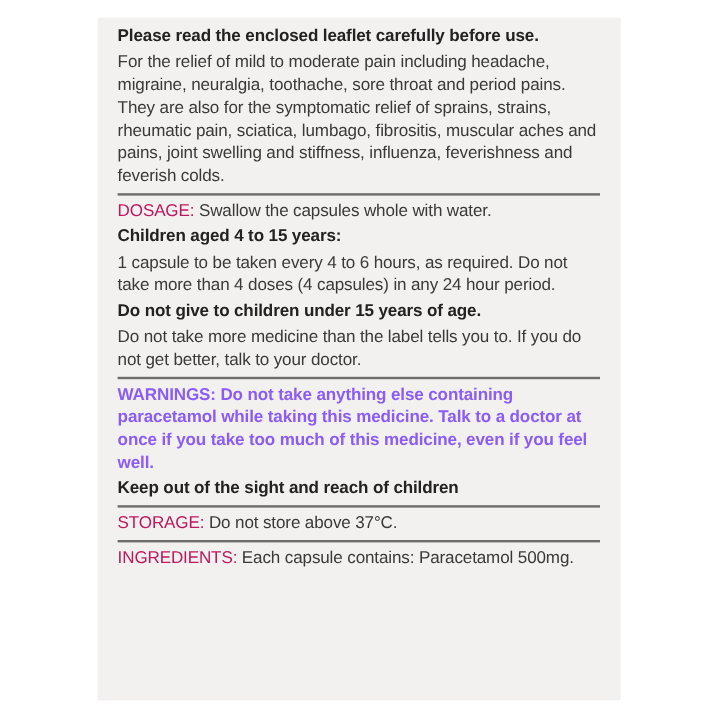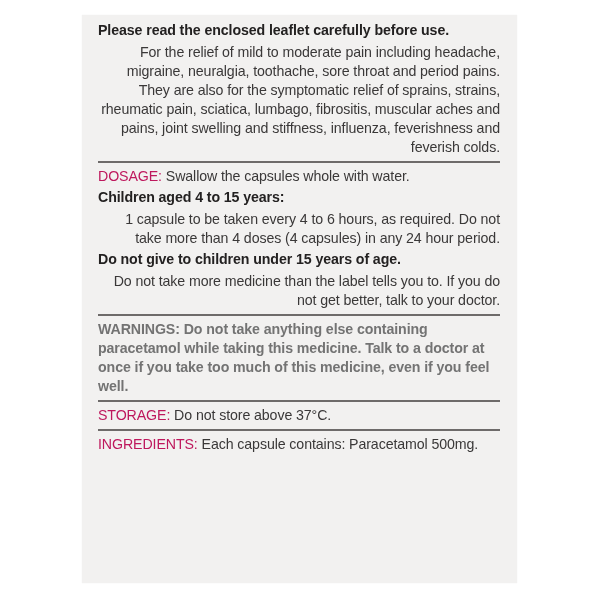--- a/index.html
+++ b/index.html
@@ -35,32 +35,32 @@
       color: #232121;
     }
     .head {
       font-weight: bold;
       color: #232121;
       margin-top: 2px;
     }
     p {
       margin: 0;
     }
-    .para { margin-top: 3px; text-align: right; }
+    .para { margin-top: 3px; }
     .divider {
       height: 2px;
       background: #6e6b6a;
       margin: 4px 0 4px 0;
     }
     .keyword {
       font-weight: normal;
       color: #be185d;
     }
     .warning-block {
-      color: #737373;
+      color: #8b5cf6;
       font-weight: bold;
     }
   </style>
 </head>
 <body>
 
 <div class="panel">
   <div class="content">
 
     <section>
@@ -78,20 +78,21 @@
       <p class="head">Children aged 4 to 15 years:</p>
       <p class="para">1 capsule to be taken every 4 to 6 hours, as required. Do not take more than 4 doses (4 capsules) in any 24 hour period.</p>
       <p class="head">Do not give to children under 15 years of age.</p>
       <p class="para">Do not take more medicine than the label tells you to. If you do not get better, talk to your doctor.</p>
     </section>
 
     <div class="divider"></div>
 
     <section>
       <p class="warning-block">WARNINGS: Do not take anything else containing paracetamol while taking this medicine. Talk to a doctor at once if you take too much of this medicine, even if you feel well.</p>
+      <p class="head">Keep out of the sight and reach of children</p>
     </section>
 
     <div class="divider"></div>
 
     <section>
       <p>
         <span class="keyword">STORAGE:</span>
         <span>Do not store above 37°C.</span>
       </p>
     </section>

